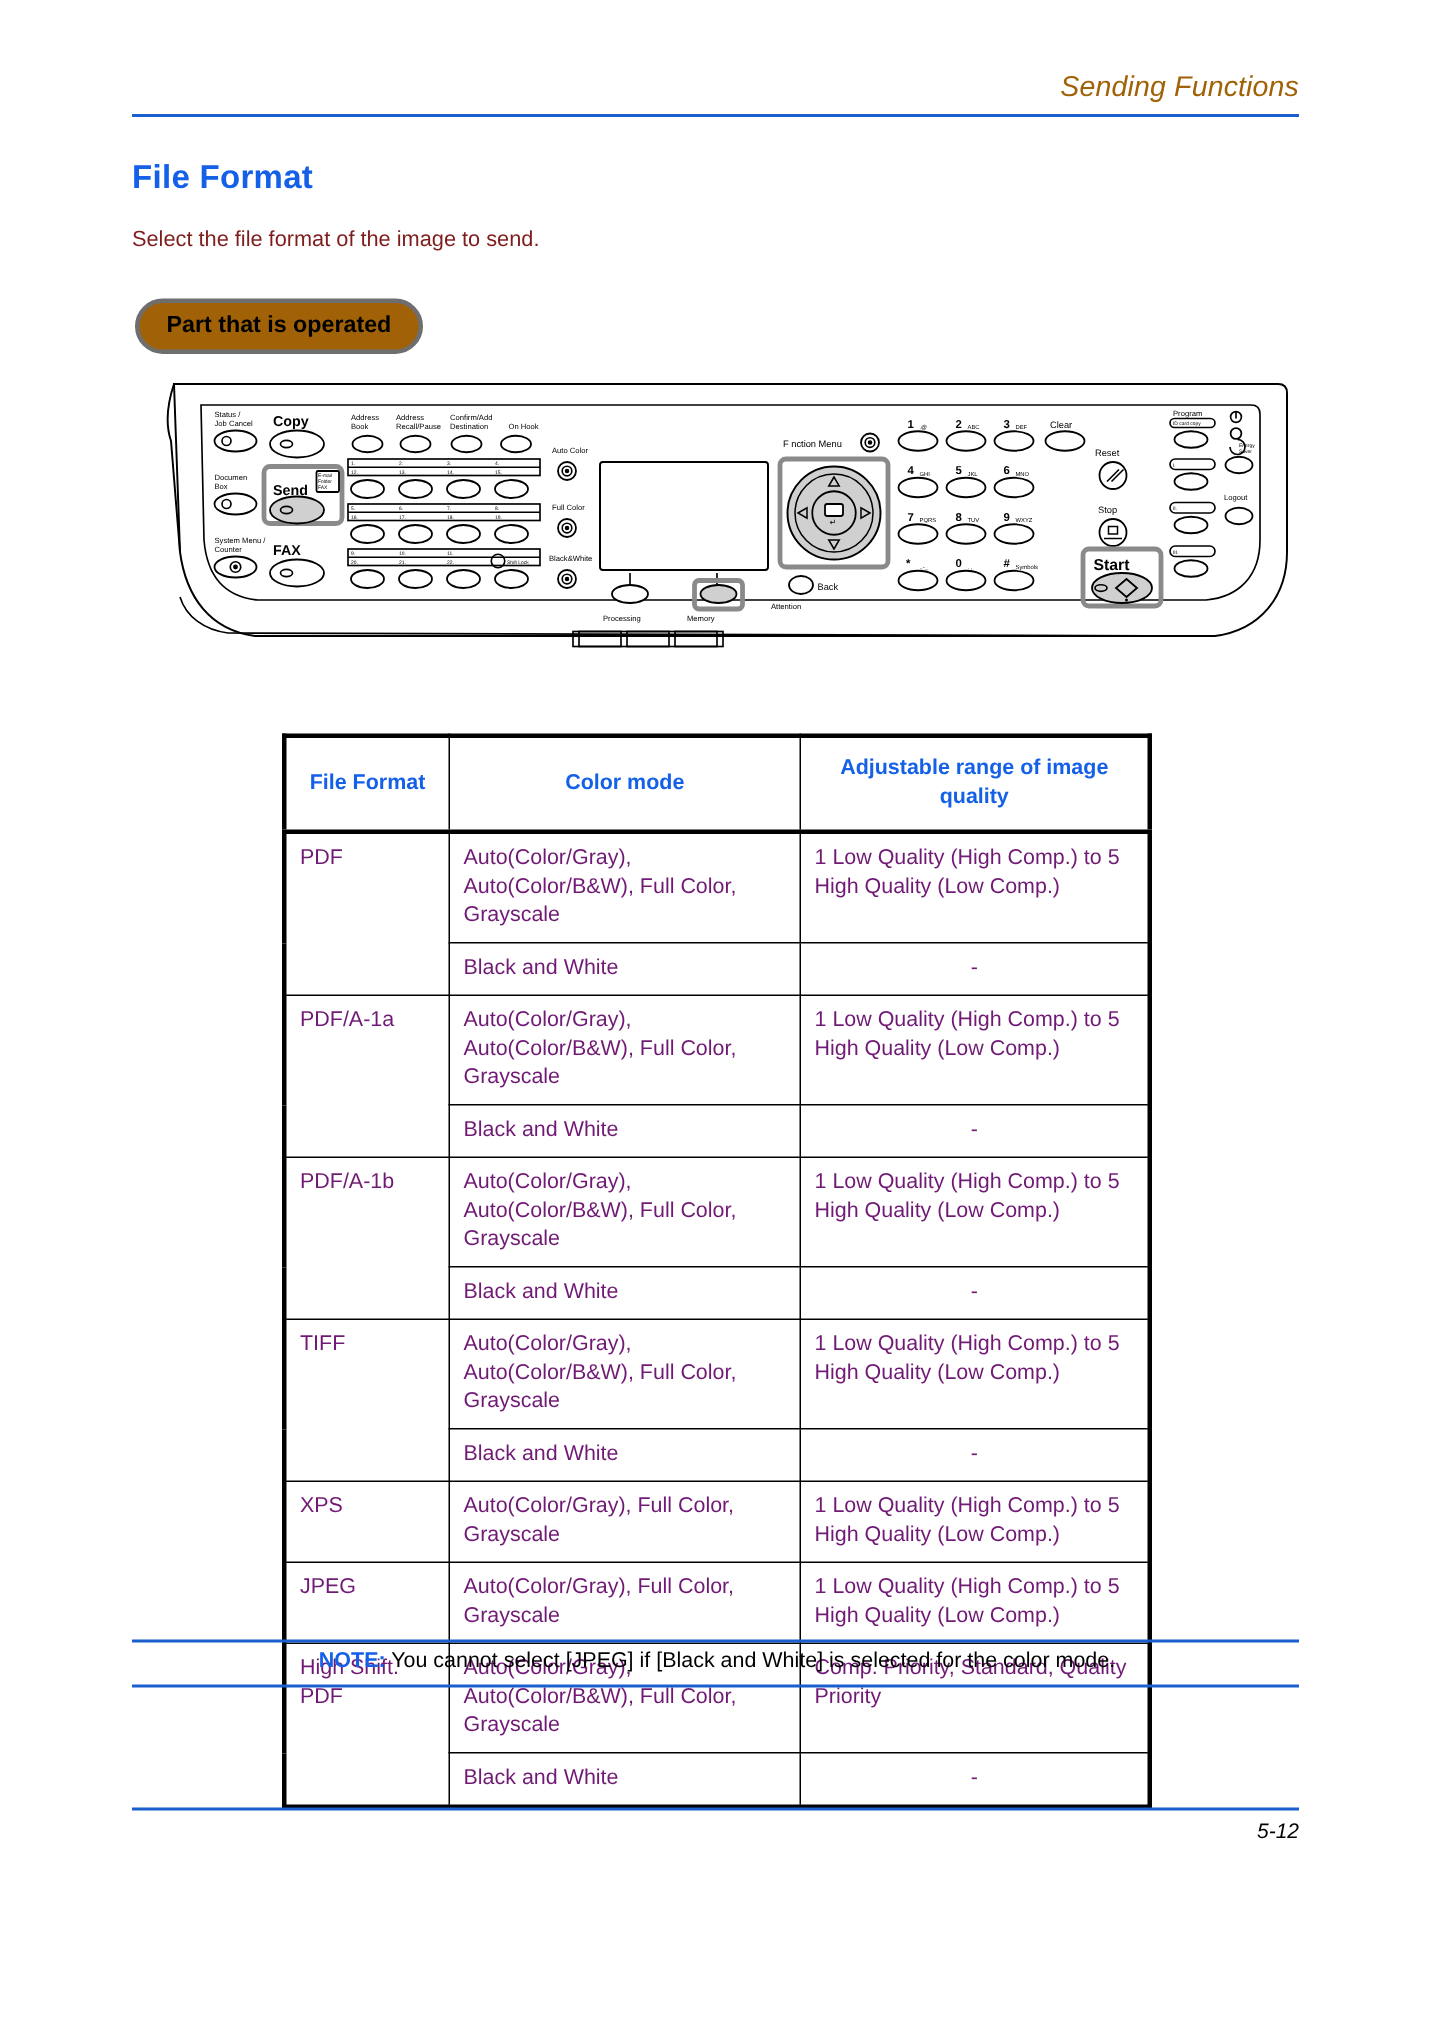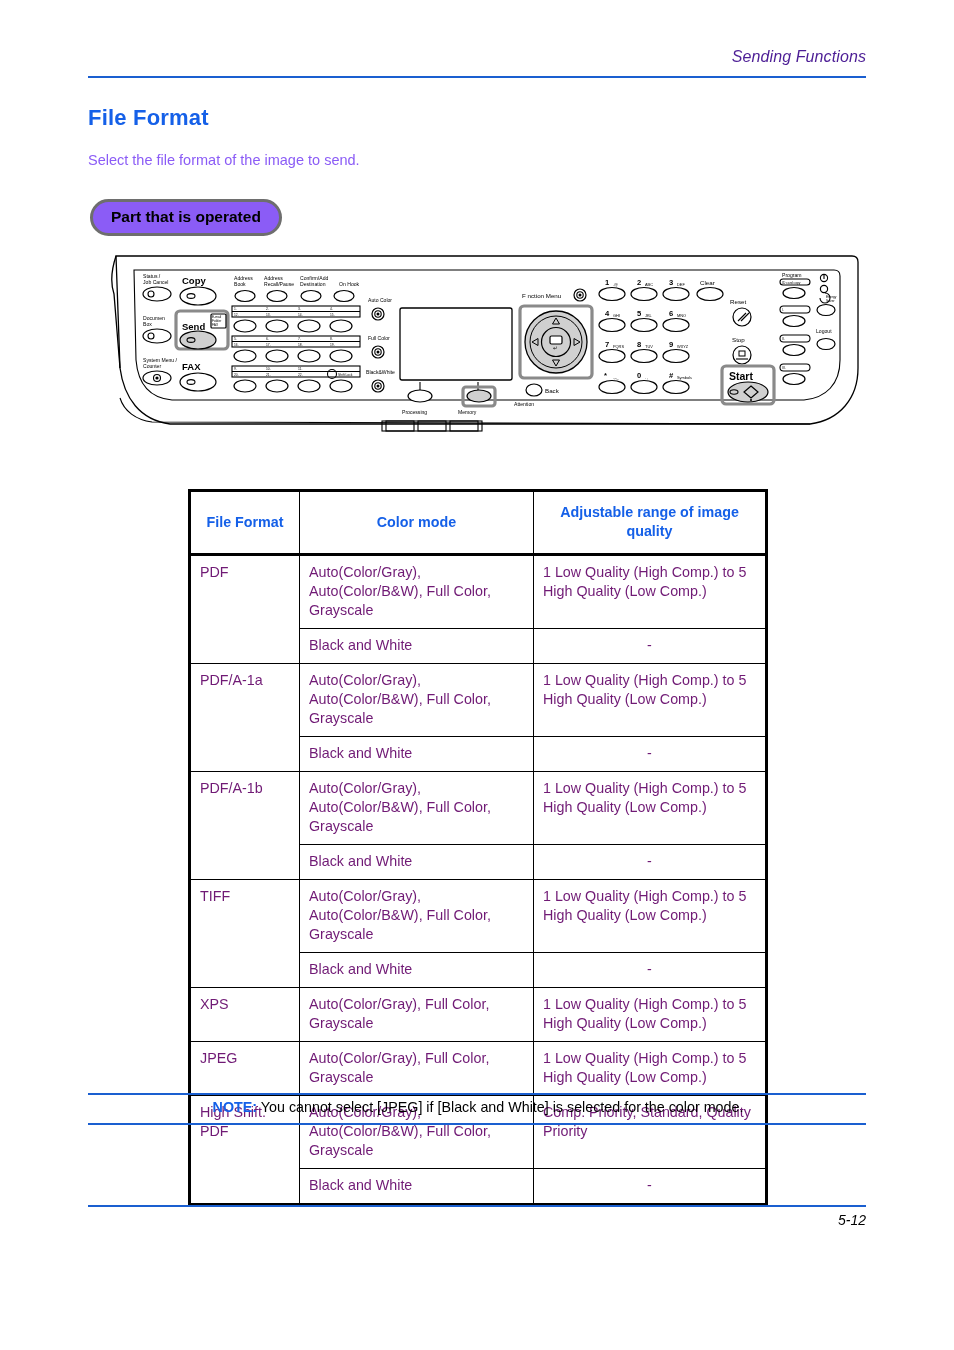--- a/index.html
+++ b/index.html
@@ -14,48 +14,48 @@
   }
   .page { position:relative; width:954px; height:1350px; padding:0; }
 
   
   .header-row {
     position:absolute; left:88px; top:48px; width:778px;
     text-align:right;
   }
   .header-title {
     font-style: italic;
-    font-size: 16px;
-    color:#4c1d95;
+    font-size: 19px;
+    color:#a16207;
     letter-spacing:.1px;
   }
   .header-rule {
     position:absolute; left:88px; top:76px; width:778px; height:2px;
     background:#1a5fd0;
   }
 
   
   .page-title {
     position:absolute; left:88px; top:105px;
     font-size:22px; font-weight:bold; color:#1560e8;
     letter-spacing:.2px;
   }
   .intro {
     position:absolute; left:88px; top:152px;
-    font-size:14.5px; color:#8b5cf6;
+    font-size:14.5px; color:#7f1d1d;
   }
 
   
   .badge {
     position:absolute; left:90px; top:199px;
     border:3px solid #6e6e6e;
     border-radius:22px;
     padding:6px 18px 7px 18px;
     font-size:15.5px; font-weight:bold; color:#000;
-    background:#8b5cf6;
+    background:#a16207;
     display:inline-block;
   }
 
   
   .panel-wrap { position:absolute; left:110px; top:248px; width:750px; height:185px;text-align:right; }
   .panel-svg { display:block; }
 
   
   .table-caption {
     position:absolute; left:88px; top:450px;

